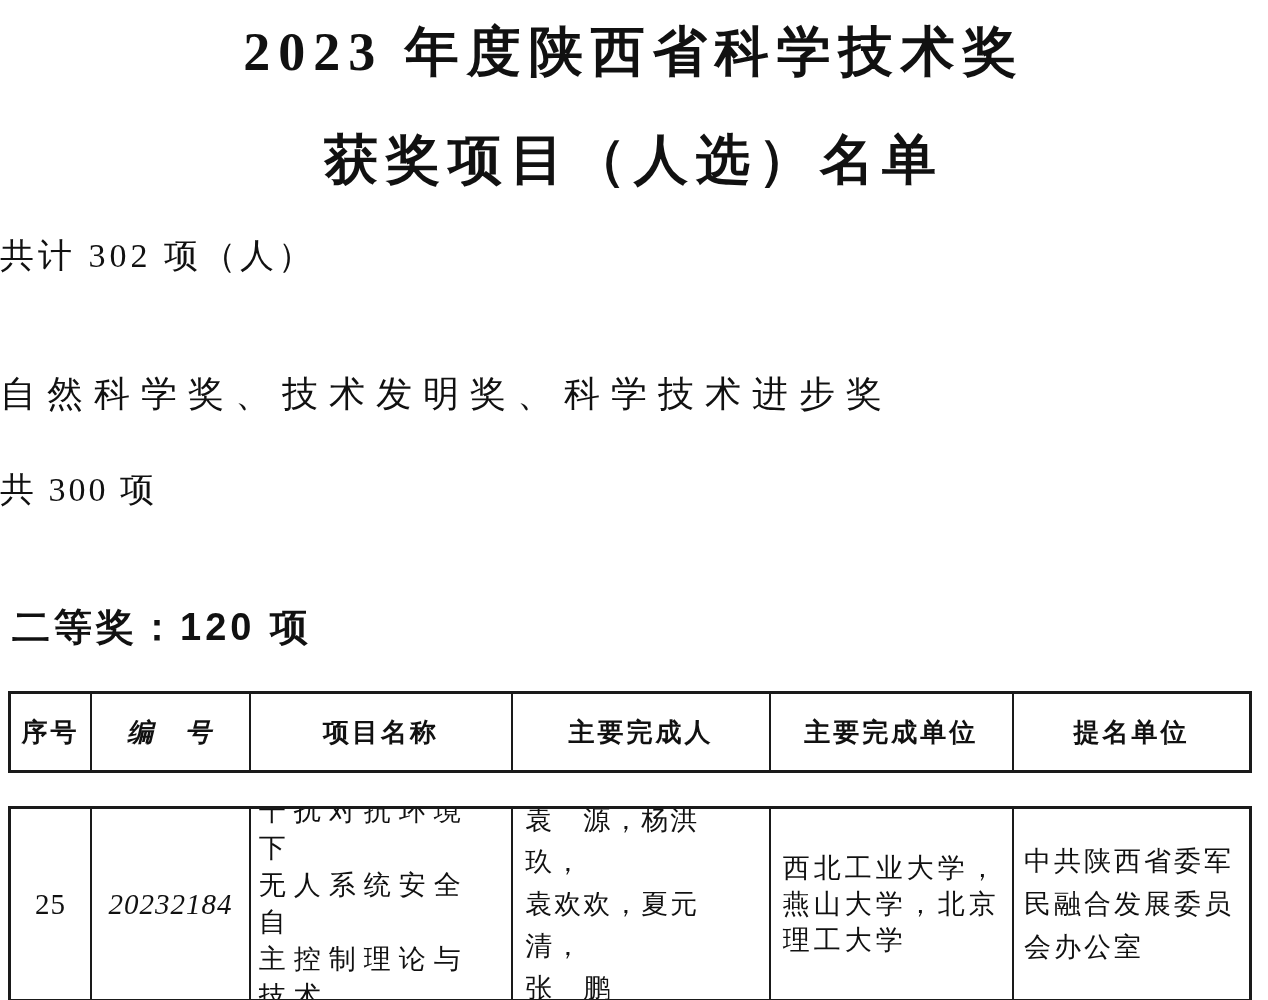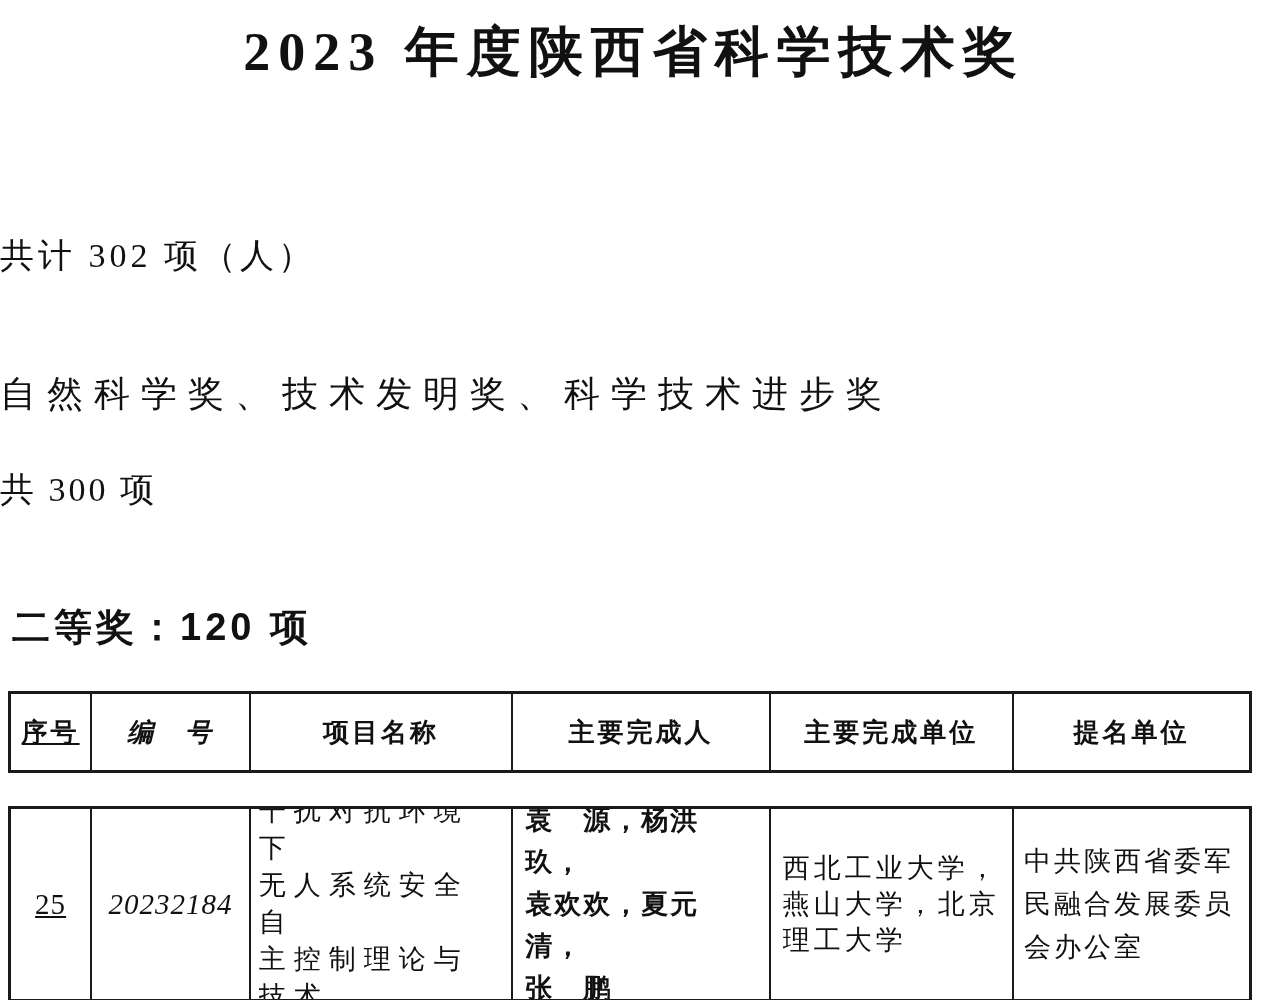--- a/index.html
+++ b/index.html
@@ -75,24 +75,24 @@
   .tbl-body{ top:792px; height:196px; }
 
   .cell{
     box-sizing:border-box;
     display:flex;
     flex-direction:column;
     justify-content:center;
     overflow:hidden;
   }
   .cell + .cell{ border-left:2px solid var(--border); }
-  .c0{flex:0 0 6.4%;text-decoration:underline;}
+  .c0{flex:0 0 6.4%;}
   .c1{flex:0 0 12.8%;font-style:italic;}
   .c2{flex:0 0 21.2%;}
-  .c3{flex:0 0 20.8%;font-weight:bold;}
+  .c3{flex:0 0 20.8%;}
   .c4{flex:0 0 19.65%;}
   .c5{flex:1 1 auto;}
 
   .hcell{
     font-family:"Liberation Sans","DejaVu Sans",sans-serif;
     font-weight:bold;
     font-size:26px;
     letter-spacing:3px;
     text-align:center;
   }
@@ -127,20 +127,21 @@
     letter-spacing:3px;
   }
 </style>
 </head>
 <body>
 
 <div class="doc">
 
   <div class="title-line title1 serif">2023 年度陕西省科学技术奖</div>
 
+  <div class="title-line title2 serif">获奖项目（人选）名单</div>
 
   <div class="subtitle total-line serif">共计 302 项（人）</div>
 
   <div class="subtitle category-line serif">自然科学奖、技术发明奖、科学技术进步奖</div>
 
   <div class="subtitle category-total serif">共 300 项</div>
 
   <div class="section-heading">二等奖：120 项</div>
 
   <div class="tbl tbl-header">

